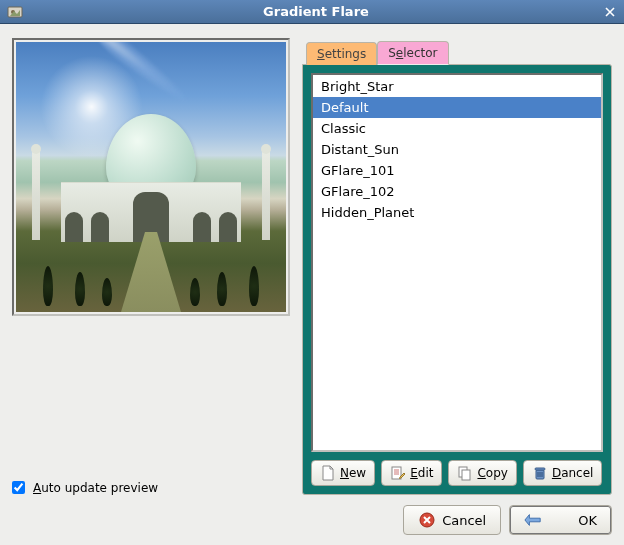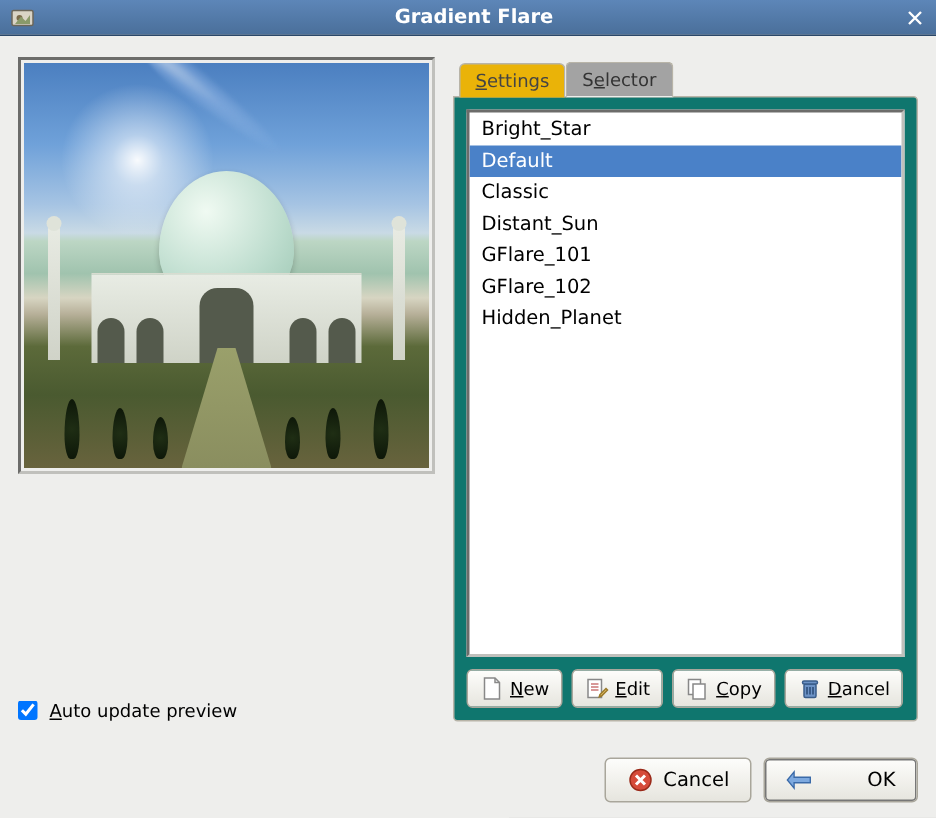--- a/index.html
+++ b/index.html
@@ -170,23 +170,23 @@
     border: 1px solid #b8b4a8;
     border-bottom: none;
     background: #e4e3de;
     border-radius: 4px 4px 0 0;
     margin-right: 0px;
     cursor: pointer;
     position: relative;
     top: 1px;
     color: #333;
   }
-  .tab.inactive { background: #eab308; color: #444; }
+  .tab.inactive { background: #fdba74; color: #444; }
   .tab.active {
-    background: #a3a3a3;
+    background: #f9a8d4;
     border-bottom: 1px solid #eeeeec;
     z-index: 2;
   }
   .tab span.u { text-decoration: underline; }
 
   .tab-panel {
     border: 1px solid #b8b4a8;
     border-radius: 0 3px 3px 3px;
     background: #0f766e;
     flex: 1;
@@ -231,21 +231,21 @@
     font-size: 12px;
     min-height: 26px;
   }
   .btn span.u { text-decoration: underline; }
   .btn .ic { width:16px; height:16px; display:flex;align-items:center;justify-content:center; }
 
   .bottom-row {
     display: flex;
     justify-content: flex-end;
     gap: 8px;
-    margin-top: 24px;
+    margin-top: 10px;
   }
   .btn-big {
     display: inline-flex;
     align-items: center;
     gap: 6px;
     padding: 5px 14px;
     border: 1px solid #a9a69b;
     border-radius: 4px;
     background: linear-gradient(to bottom, #fdfdfb, #e6e5de);
     cursor: pointer;

